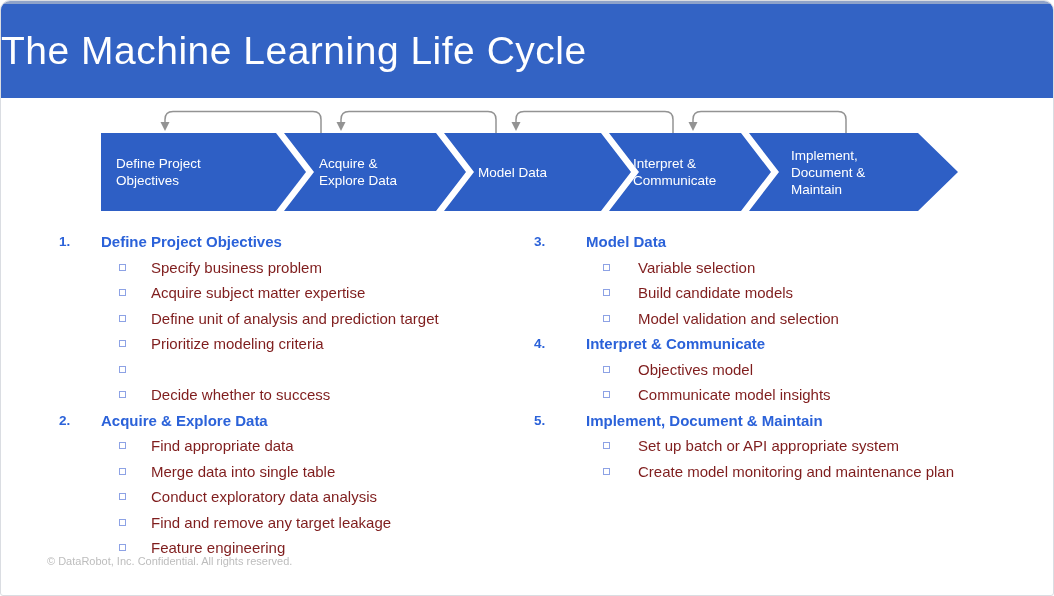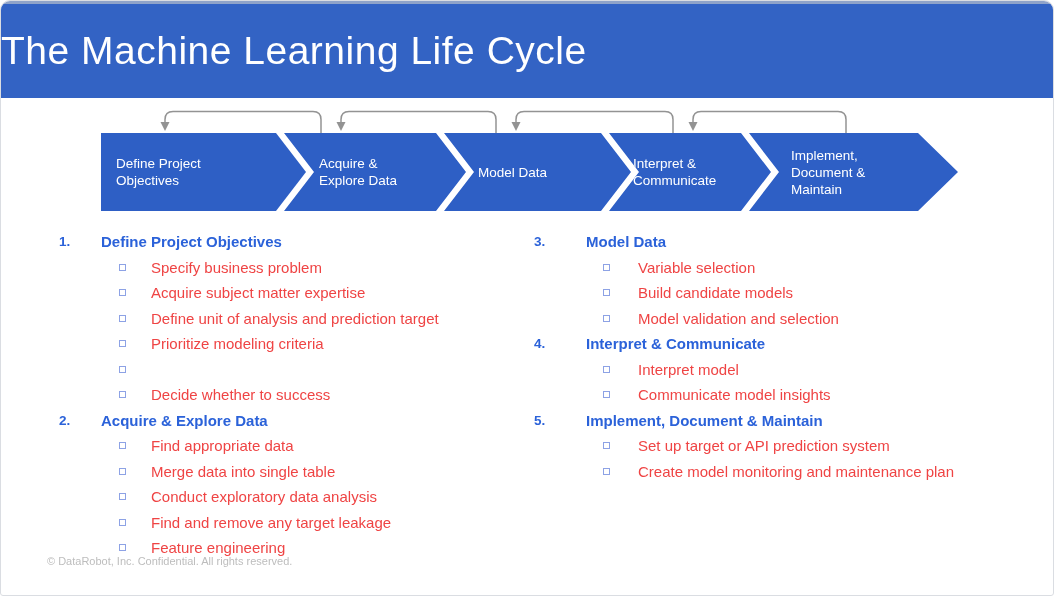--- a/index.html
+++ b/index.html
@@ -62,21 +62,21 @@
   .row .heading {
     position: absolute; left: var(--head-x); top: 0;
     line-height: 25.5px; font-size: 15px; font-weight: 700; color: #2b62d9;
   }
   .row .bullet {
     position: absolute; left: var(--bullet-x); top: 9px;
     width: 7px; height: 7px; border: 1px solid #8da2e5; background: #ffffff;
   }
   .row .item-text {
     position: absolute; left: var(--text-x); top: 0;
-    line-height: 25.5px; font-size: 15px; color: #ef4444;
+    line-height: 25.5px; font-size: 15px; color: #7f1d1d;
   }
   .col.left  { --num-x: 58px;  --head-x: 100px; --bullet-x: 118px; --text-x: 150px; }
   .col.right { --num-x: 533px; --head-x: 585px; --bullet-x: 602px; --text-x: 637px; }
 
   .footer {
     position: absolute; left: 46px; top: 554px;
     font-size: 11px; color: #bdbdbd;
   }
 </style>
 </head>
@@ -189,33 +189,33 @@
       <div class="row">
           <span class="bullet"></span>
           <span class="item-text">Model validation and selection</span>
         </div>
       <div class="row">
         <span class="num">4.</span>
         <span class="heading">Interpret &amp; Communicate</span>
       </div>
       <div class="row">
           <span class="bullet"></span>
-          <span class="item-text">Interpret model</span>
+          <span class="item-text">Objectives model</span>
         </div>
       <div class="row">
           <span class="bullet"></span>
           <span class="item-text">Communicate model insights</span>
         </div>
       <div class="row">
         <span class="num">5.</span>
         <span class="heading">Implement, Document &amp; Maintain</span>
       </div>
       <div class="row">
           <span class="bullet"></span>
-          <span class="item-text">Set up target or API prediction system</span>
+          <span class="item-text">Set up batch or API appropriate system</span>
         </div>
       <div class="row">
           <span class="bullet"></span>
           <span class="item-text">Create model monitoring and maintenance plan</span>
         </div>
     </div>
 
   </div>
 
   <div class="footer">© DataRobot, Inc. Confidential. All rights reserved.</div>

